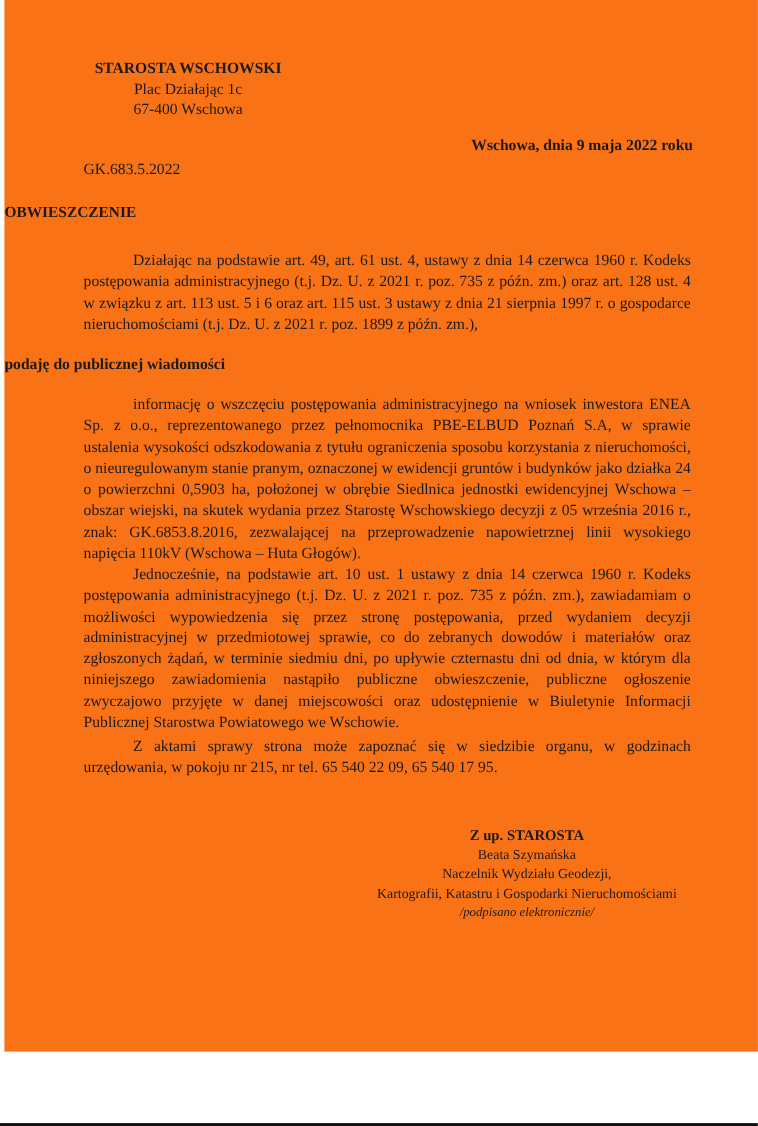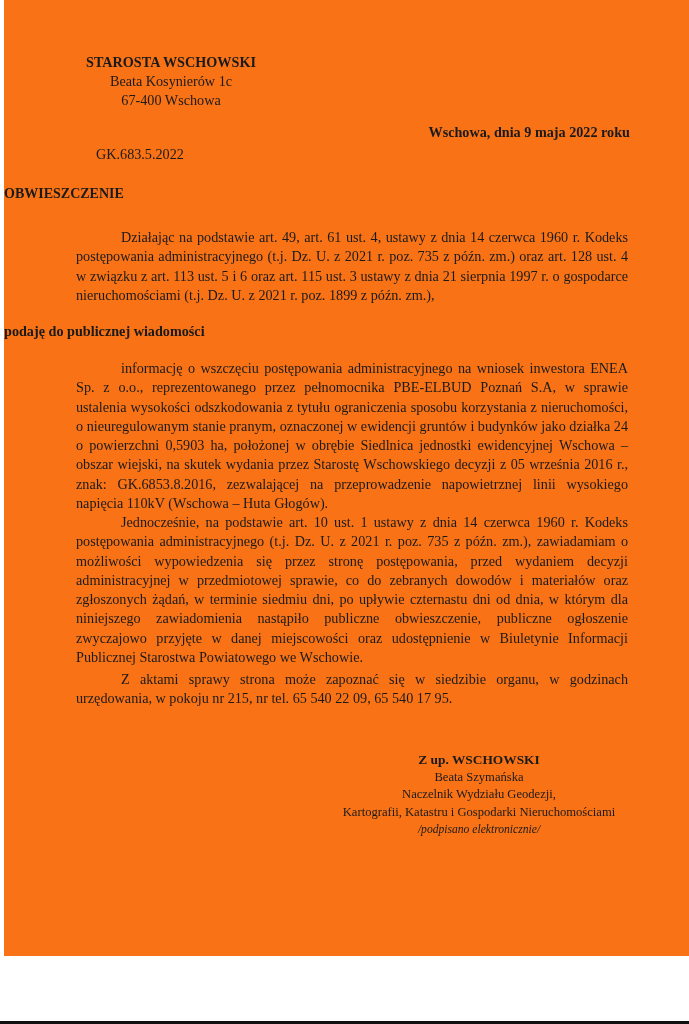--- a/index.html
+++ b/index.html
@@ -46,21 +46,20 @@
       position: absolute;
       right: 63px;
       top: 123px;
       text-align: right;
       font-weight: bold;
     }
     .case-no {
       position: absolute;
       left: 72px;
       top: 145px;
-      margin-left: 20px;
     }
     .title {
       position: absolute;
       left: 0;
       width: 689px;
       top: 184px;
       text-align: left;
       font-weight: bold;
       font-size: 14px;
     }
@@ -103,42 +102,42 @@
       font-size: 11.6px;
     }
   </style>
 </head>
 <body>
 
 <div class="page">
 
   <div class="sender">
     <div class="name">STAROSTA WSCHOWSKI</div>
-    <div>Beata Kosynierów 1c</div>
+    <div>Plac Działając 1c</div>
     <div>67-400 Wschowa</div>
   </div>
 
   <div class="date">Wschowa, dnia 9 maja 2022 roku</div>
 
   <div class="case-no">GK.683.5.2022</div>
 
   <div class="title">OBWIESZCZENIE</div>
 
   <div class="para p1">Działając na podstawie art. 49, art. 61 ust. 4, ustawy z dnia 14 czerwca 1960 r.  Kodeks postępowania administracyjnego (t.j. Dz. U. z 2021 r. poz. 735 z późn. zm.) oraz art. 128 ust. 4 w związku z art. 113 ust. 5 i 6 oraz art. 115 ust. 3 ustawy z dnia 21 sierpnia 1997 r. o gospodarce nieruchomościami  (t.j. Dz. U. z 2021 r. poz. 1899 z późn. zm.),</div>
 
   <div class="announce">podaję do publicznej wiadomości</div>
 
   <div class="para p2"><span>informację o wszczęciu postępowania administracyjnego na wniosek inwestora ENEA Sp. z o.o., reprezentowanego przez pełnomocnika PBE-ELBUD Poznań S.A, w sprawie ustalenia wysokości odszkodowania z tytułu ograniczenia sposobu korzystania z nieruchomości, o nieuregulowanym stanie pranym, oznaczonej w ewidencji gruntów i budynków jako działka </span><b>24</b><span> o powierzchni </span><b>0,5903</b><span> ha, położonej w obrębie Siedlnica jednostki ewidencyjnej Wschowa – obszar wiejski, na skutek wydania przez Starostę Wschowskiego decyzji z 05 września 2016 r., znak: GK.6853.8.2016, zezwalającej na przeprowadzenie napowietrznej linii wysokiego napięcia 110kV (Wschowa – Huta Głogów).</span></div>
 
   <div class="para p3">Jednocześnie, na podstawie art. 10 ust. 1 ustawy z dnia 14 czerwca 1960 r.  Kodeks postępowania administracyjnego (t.j. Dz. U. z 2021 r. poz. 735 z późn. zm.), zawiadamiam o możliwości wypowiedzenia się przez stronę postępowania, przed wydaniem decyzji administracyjnej w przedmiotowej sprawie, co do zebranych dowodów i materiałów oraz zgłoszonych żądań, w terminie siedmiu dni, po upływie czternastu dni od dnia, w którym dla niniejszego zawiadomienia nastąpiło publiczne obwieszczenie, publiczne ogłoszenie zwyczajowo przyjęte w danej miejscowości oraz udostępnienie w Biuletynie Informacji Publicznej Starostwa Powiatowego we Wschowie.</div>
 
   <div class="para p4">Z aktami sprawy strona może zapoznać się w siedzibie organu, w godzinach urzędowania, w pokoju nr 215, nr tel. 65 540 22 09, 65 540 17 95.</div>
 
   <div class="signature">
-    <div class="sig-head">Z up. WSCHOWSKI</div>
+    <div class="sig-head">Z up. STAROSTA</div>
     <div>Beata Szymańska</div>
     <div>Naczelnik Wydziału Geodezji,</div>
     <div>Kartografii, Katastru i Gospodarki Nieruchomościami</div>
     <div class="sig-note">/podpisano elektronicznie/</div>
   </div>
 
 </div>
 <div class="bottom-edge"></div>
 
 </body></html>

